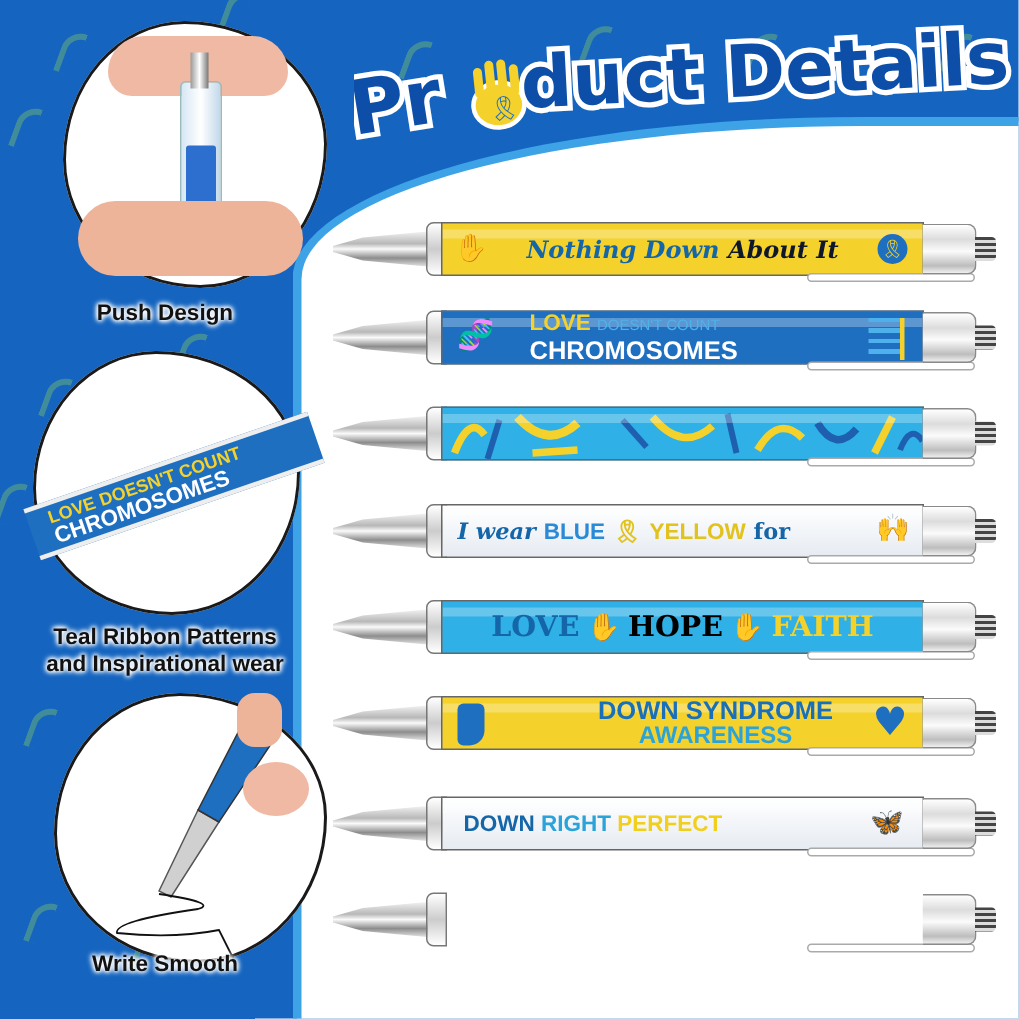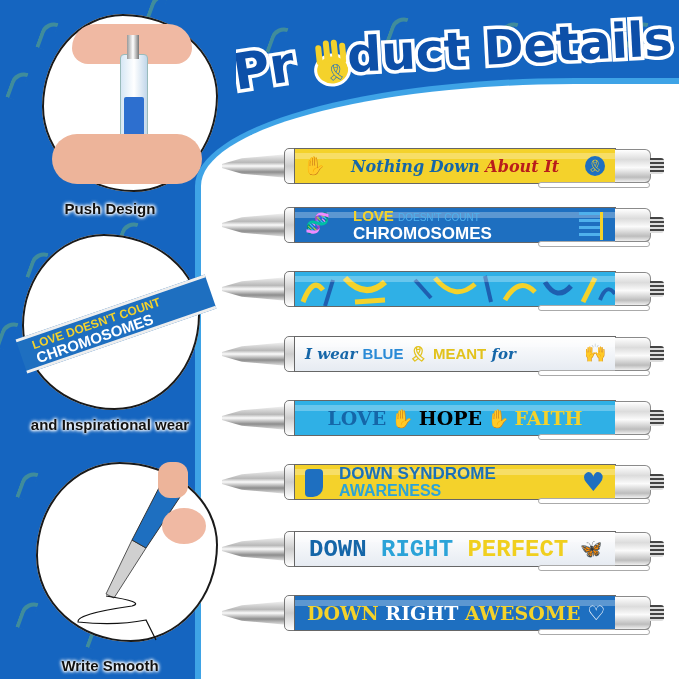--- a/index.html
+++ b/index.html
@@ -133,45 +133,46 @@
 </div>
 
 <div class="feature" style="left:0;top:230px;width:230px;height:230px">
   <div class="bubble" style="left:22px;top:4px;width:178px;height:176px;">
     <div style="position:absolute;left:-6px;top:72px;width:200px;height:36px;background:#1e6fc0;transform:rotate(-19deg);border-top:3px solid #eee;border-bottom:3px solid #eee;display:flex;flex-direction:column;justify-content:center;padding-left:14px;font-family:'Liberation Sans',sans-serif;font-weight:700;line-height:14px">
       <span style="font-size:12px"><span style="color:#f4d22b">LOVE DOESN'T COUNT</span></span>
       <span style="font-size:15px;color:#fff">CHROMOSOMES</span>
     </div>
   </div>
   <div class="feature-label" style="top:186px">
+    <div>Teal Ribbon Patterns</div>
     <div>and Inspirational wear</div>
   </div>
 </div>
 
 <div class="feature" style="left:0;top:450px;width:230px;height:229px">
   <div class="bubble" style="left:36px;top:12px;width:182px;height:180px;">
     <svg width="182" height="180" viewBox="0 0 182 180">
       <path d="M70 132 L96 78 L110 86 L78 136 Z" fill="#d0d0d0" stroke="#555"></path>
       <path d="M96 78 L128 16 L150 26 L110 86 Z" fill="#1e6fc0" stroke="#333"></path>
       <ellipse cx="148" cy="64" rx="22" ry="18" fill="#f0b9a3"></ellipse>
       <rect x="122" y="0" width="30" height="36" rx="12" fill="#edb49a"></rect>
       <path d="M70 134 Q 110 140 96 144 Q 40 152 42 160 Q 80 164 110 158 L120 178" stroke="#111" stroke-width="1.2" fill="none"></path>
     </svg>
   </div>
-  <div class="feature-label" style="top:207px">Write Smooth</div>
+  <div class="feature-label" style="top:184px">Write Smooth</div>
 </div>
 
 <div class="pen" style="top:145px">
   <div class="pen-tip"></div>
   <div class="pen-collar"></div>
   <div class="pen-barrel" style="background:#f4d22b">
     <span class="icon" style="left:8px;top:8px;color:#1e6fc0">✋</span>
     <div class="line" style="font-family:'DejaVu Serif',serif;font-style:italic;font-size:16px">
       <span style="color:#1566a8">Nothing Down</span>
-      <span style="color:#b91c1c">About It</span>
+      <span style="color:#0f172a">About It</span>
     </div>
     <span class="icon" style="right:10px;top:7px;width:20px;height:20px;border-radius:50%;background:#1e6fc0;color:#f4d22b;font-size:12px;text-align:center;line-height:20px">🎗</span>
   </div>
   <div class="pen-clip"></div>
   <div class="pen-cap"></div>
   <div class="pen-button"></div>
 </div>
 
 <div class="pen" style="top:204px">
   <div class="pen-tip"></div>
@@ -214,22 +215,22 @@
 </div>
 
 <div class="pen" style="top:333px">
   <div class="pen-tip"></div>
   <div class="pen-collar"></div>
   <div class="pen-barrel" style="background:linear-gradient(180deg,#fff,#e6ebf2);align-items:flex-start;padding-left:10px">
     <div class="line" style="font-size:15px;line-height:16px">
       <span style="font-family:'DejaVu Serif',serif;font-style:italic;color:#1566a8">I wear</span>
       <span style="font-family:'Liberation Sans',sans-serif;color:#2a8ad6">BLUE</span>
       <span style="color:#e2c21c">🎗</span>
-      <span style="font-family:'Liberation Sans',sans-serif;color:#e2c21c">MEANT</span>
-      <span style="font-family:'DejaVu Serif',serif;font-style:italic;color:#1566a8">for</span>
+      <span style="font-family:'Liberation Sans',sans-serif;color:#e2c21c">YELLOW</span>
+      <span style="font-family:'DejaVu Serif',serif;color:#1566a8">for</span>
     </div>
     <span class="icon" style="right:8px;top:7px;color:#2a8ad6">🙌</span>
   </div>
   <div class="pen-clip"></div>
   <div class="pen-cap"></div>
   <div class="pen-button"></div>
 </div>
 
 <div class="pen" style="top:397px">
   <div class="pen-tip"></div>
@@ -244,54 +245,46 @@
     </div>
   </div>
   <div class="pen-clip"></div>
   <div class="pen-cap"></div>
   <div class="pen-button"></div>
 </div>
 
 <div class="pen" style="top:461px">
   <div class="pen-tip"></div>
   <div class="pen-collar"></div>
-  <div class="pen-barrel" style="background:#f4d22b;align-items:flex-start;padding-left:44px">
+  <div class="pen-barrel" style="background:#f4d22b;align-items:center;padding-left:44px">
     <span class="icon" style="left:10px;top:4px;width:18px;height:28px;background:#1e6fc0;border-radius:4px 4px 10px 4px"></span>
     <div class="line" style="font-family:'Liberation Sans',sans-serif;color:#1a70b8;font-size:17px;line-height:18px">DOWN SYNDROME</div>
     <div class="line" style="font-family:'Liberation Sans',sans-serif;color:#2ba3d8;font-size:16px;line-height:16px">AWARENESS</div>
     <span class="icon" style="right:10px;top:4px;color:#1e6fc0;font-size:26px;line-height:26px">♥</span>
   </div>
   <div class="pen-clip"></div>
   <div class="pen-cap"></div>
   <div class="pen-button"></div>
 </div>
 
 <div class="pen" style="top:528px">
   <div class="pen-tip"></div>
   <div class="pen-collar"></div>
   <div class="pen-barrel" style="background:linear-gradient(180deg,#fff,#e6ebf2);align-items:flex-start;padding-left:14px">
-    <div class="line" style="font-family:Liberation Mono, monospace;font-size:24px">
+    <div class="line" style="font-family:Liberation Sans, sans-serif;font-size:15px">
       <span style="color:#1566a8">DOWN</span>
       <span style="color:#2ba3d8">RIGHT</span>
       <span style="color:#f0cf1e">PERFECT</span>
     </div>
     <span class="icon" style="right:12px;top:8px;color:#1e6fc0;font-size:18px">🦋</span>
   </div>
   <div class="pen-clip"></div>
   <div class="pen-cap"></div>
   <div class="pen-button"></div>
 </div>
 
 <div class="pen" style="top:592px">
   <div class="pen-tip"></div>
   <div class="pen-collar"></div>
-  <div class="pen-barrel" style="background:#1e6fc0;align-items:flex-start;padding-left:12px">
-    <div class="line" style="font-family:'DejaVu Serif',serif;font-size:19px">
-      <span style="color:#f4d22b">DOWN</span>
-      <span style="color:#fff">RIGHT</span>
-      <span style="color:#f4d22b">AWESOME</span>
-    </div>
-    <span class="icon" style="right:10px;top:8px;color:#fff;font-size:20px">♡</span>
-  </div>
   <div class="pen-clip"></div>
   <div class="pen-cap"></div>
   <div class="pen-button"></div>
 </div>
 
 </body></html>

